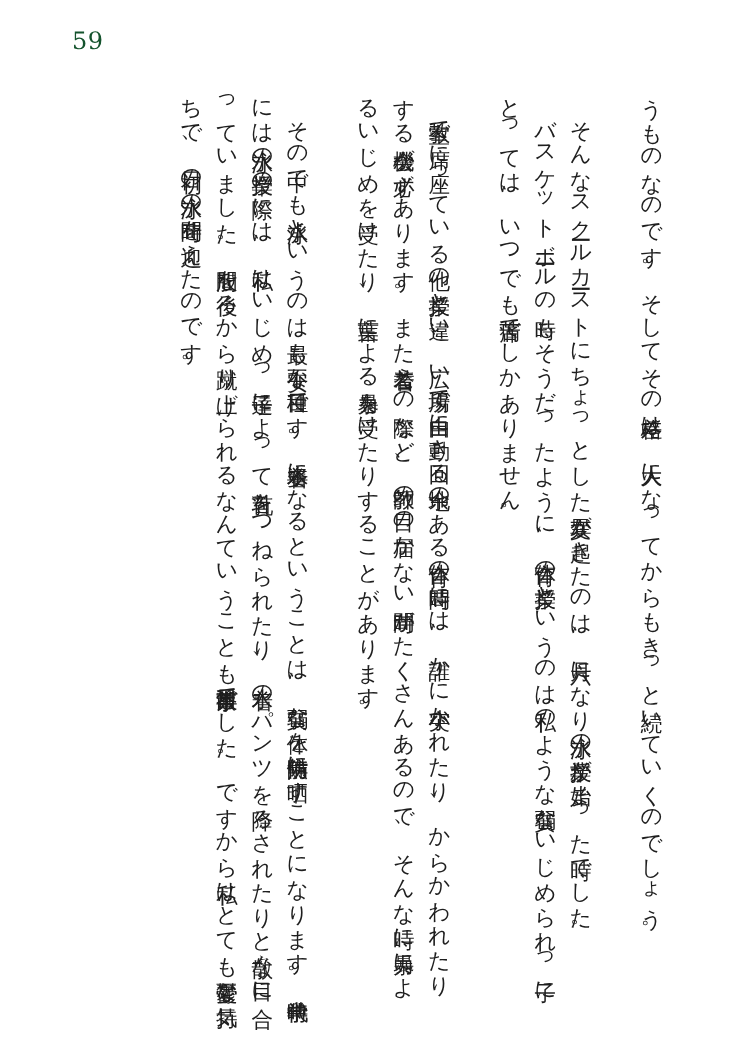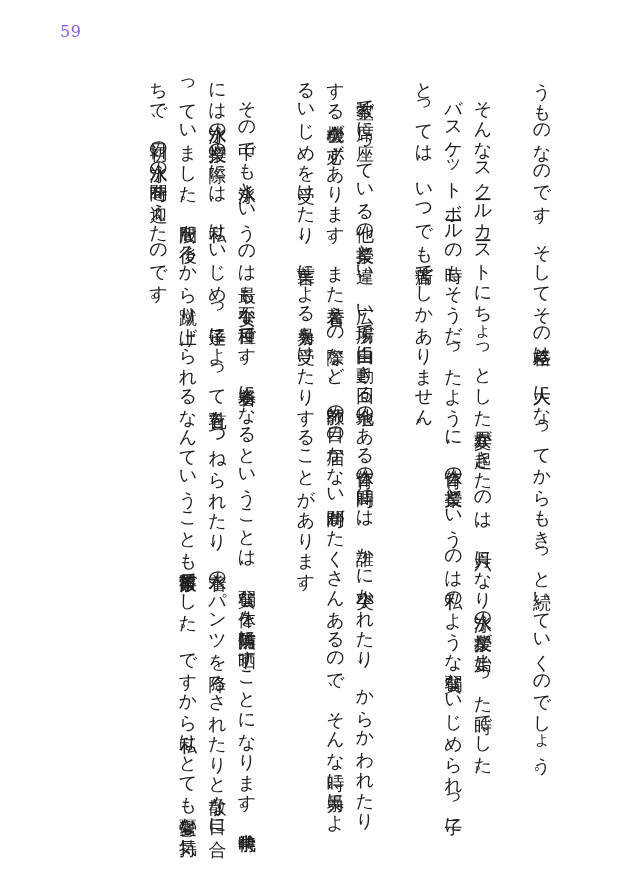--- a/index.html
+++ b/index.html
@@ -13,23 +13,23 @@
     height: 873px;
     background: #ffffff;
     font-family: "DejaVu Serif", serif;
     color: #1e1e1e;
     overflow: hidden;
   }
   .page-number {
     position: absolute;
     top: 22px;
     left: 60px;
-    font-size: 16px;
+    font-size: 20px;
     letter-spacing: 0.5px;
-    color: #8b5cf6;
+    color: #14532d;
   }
   .text-block {
     position: absolute;
     top: 70px;
     right: 62px;
     width: 504px;
     height: 757px;
     writing-mode: vertical-rl;
     -webkit-writing-mode: vertical-rl;
     text-orientation: mixed;

